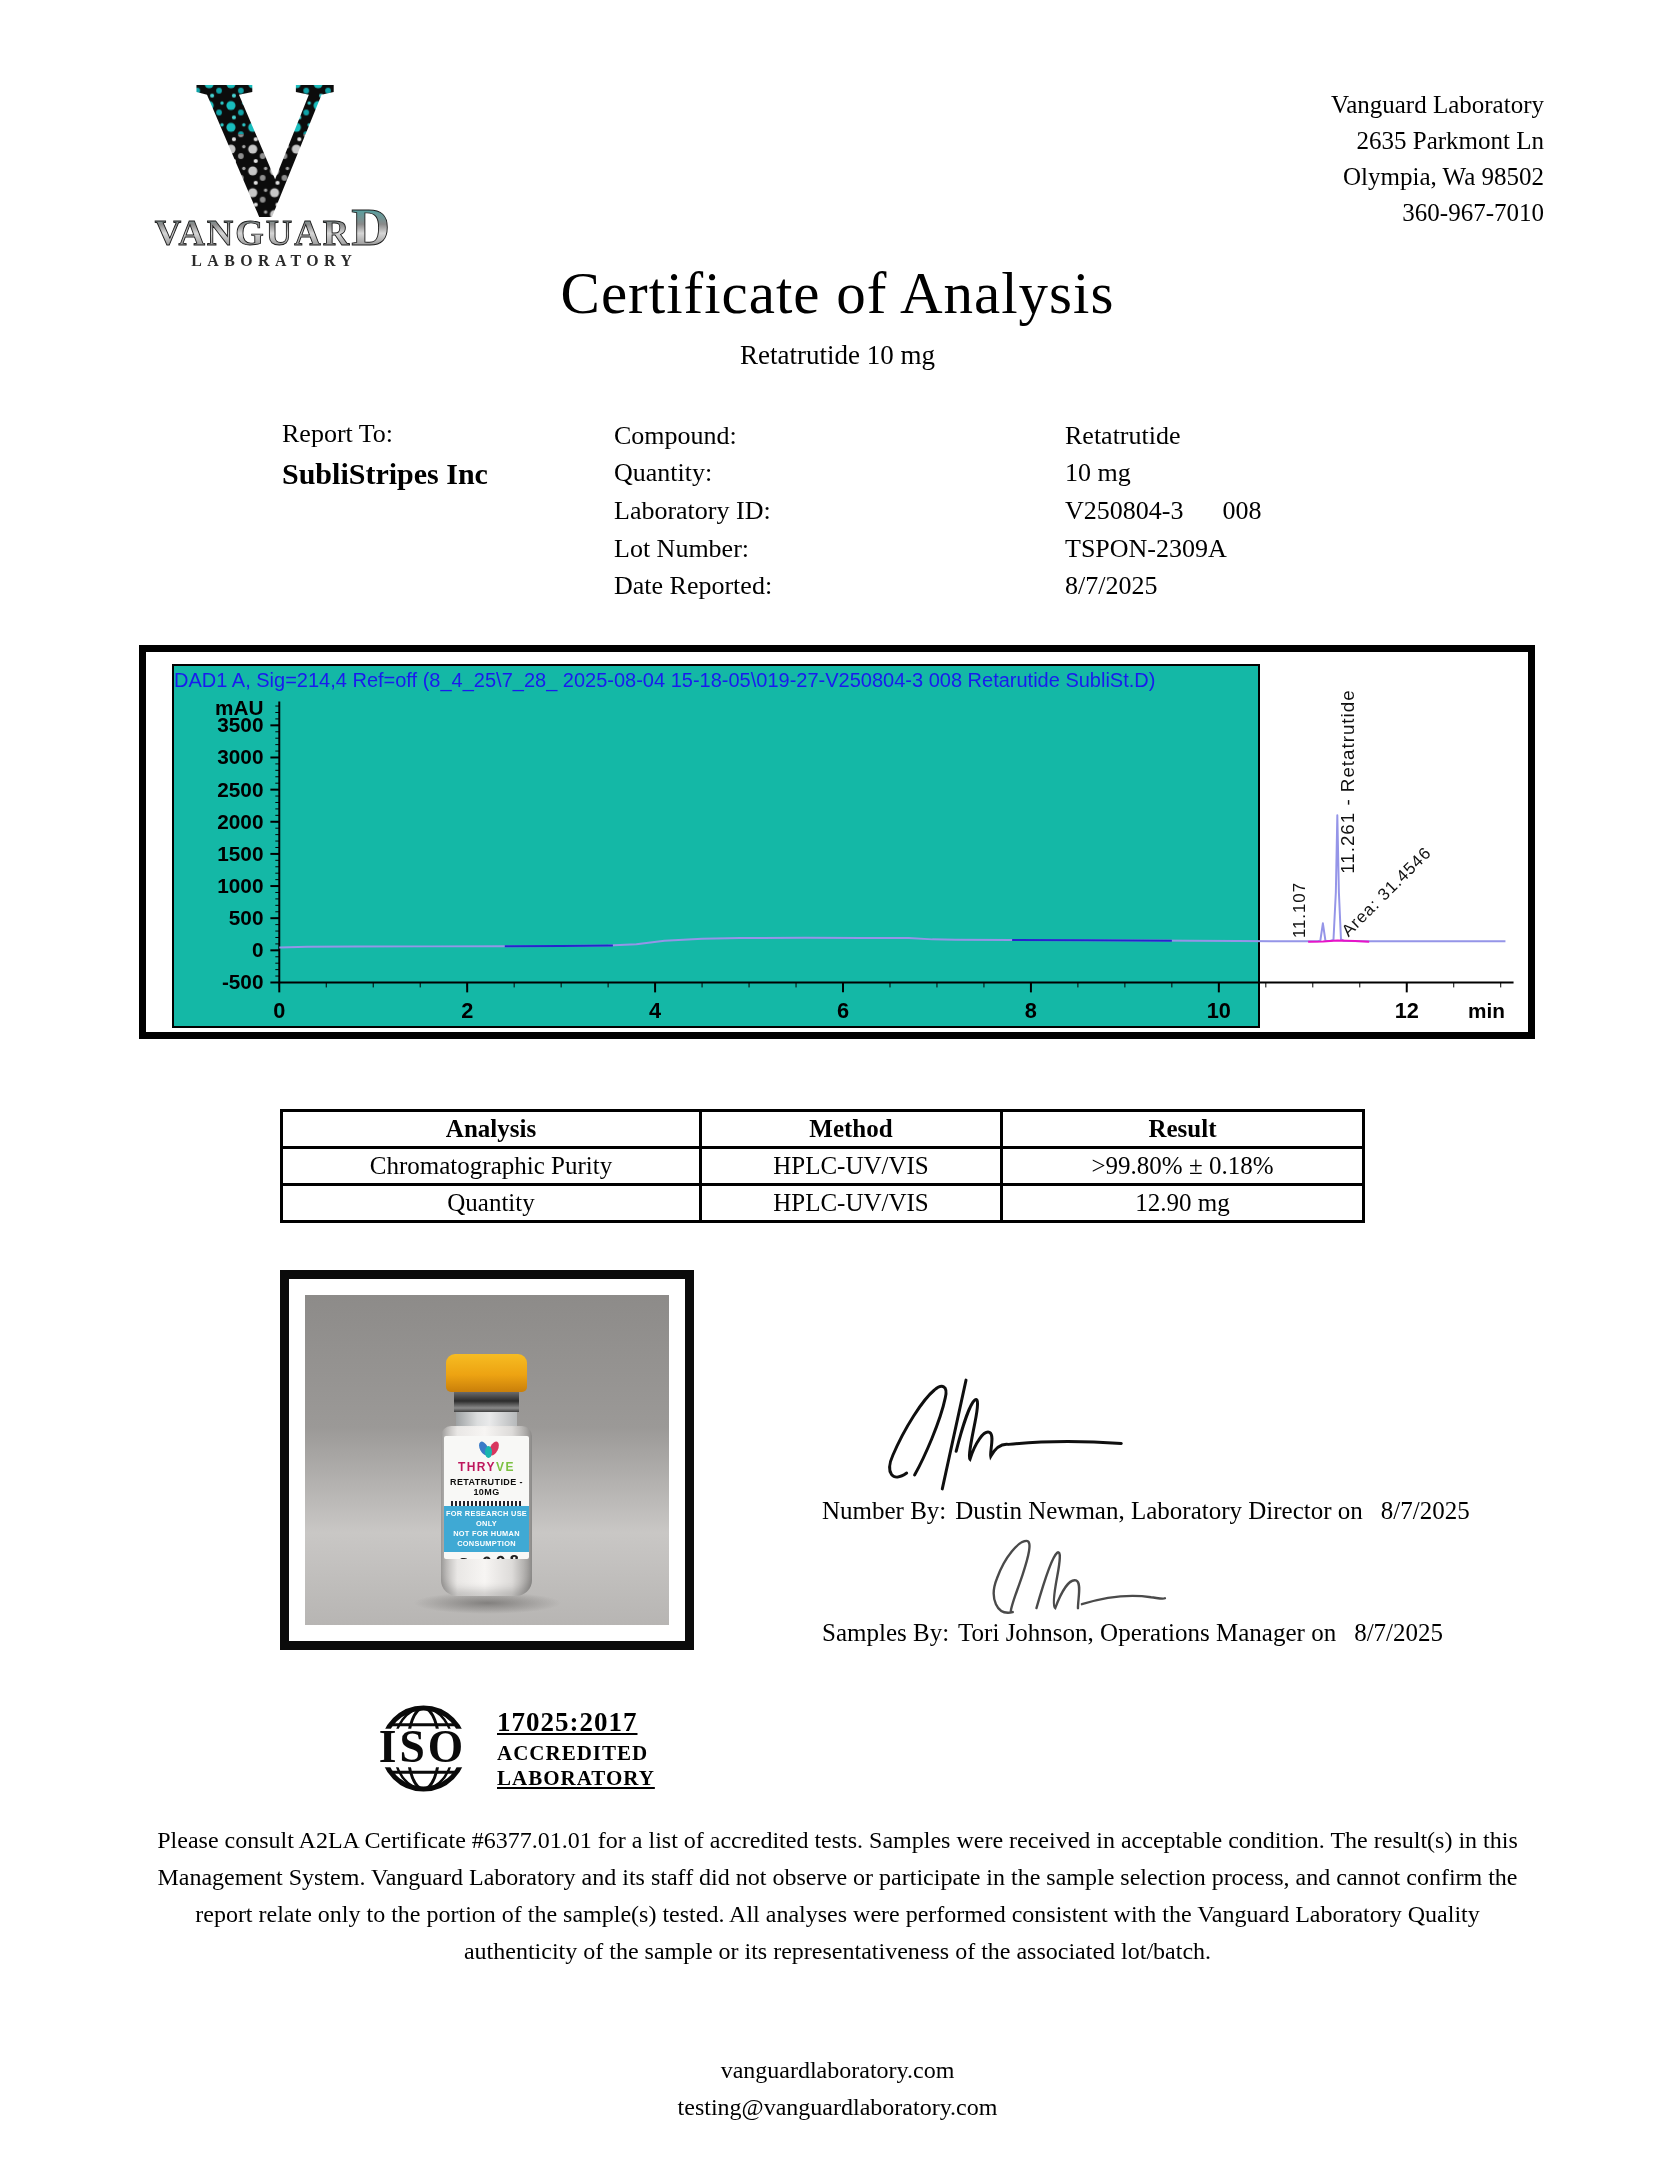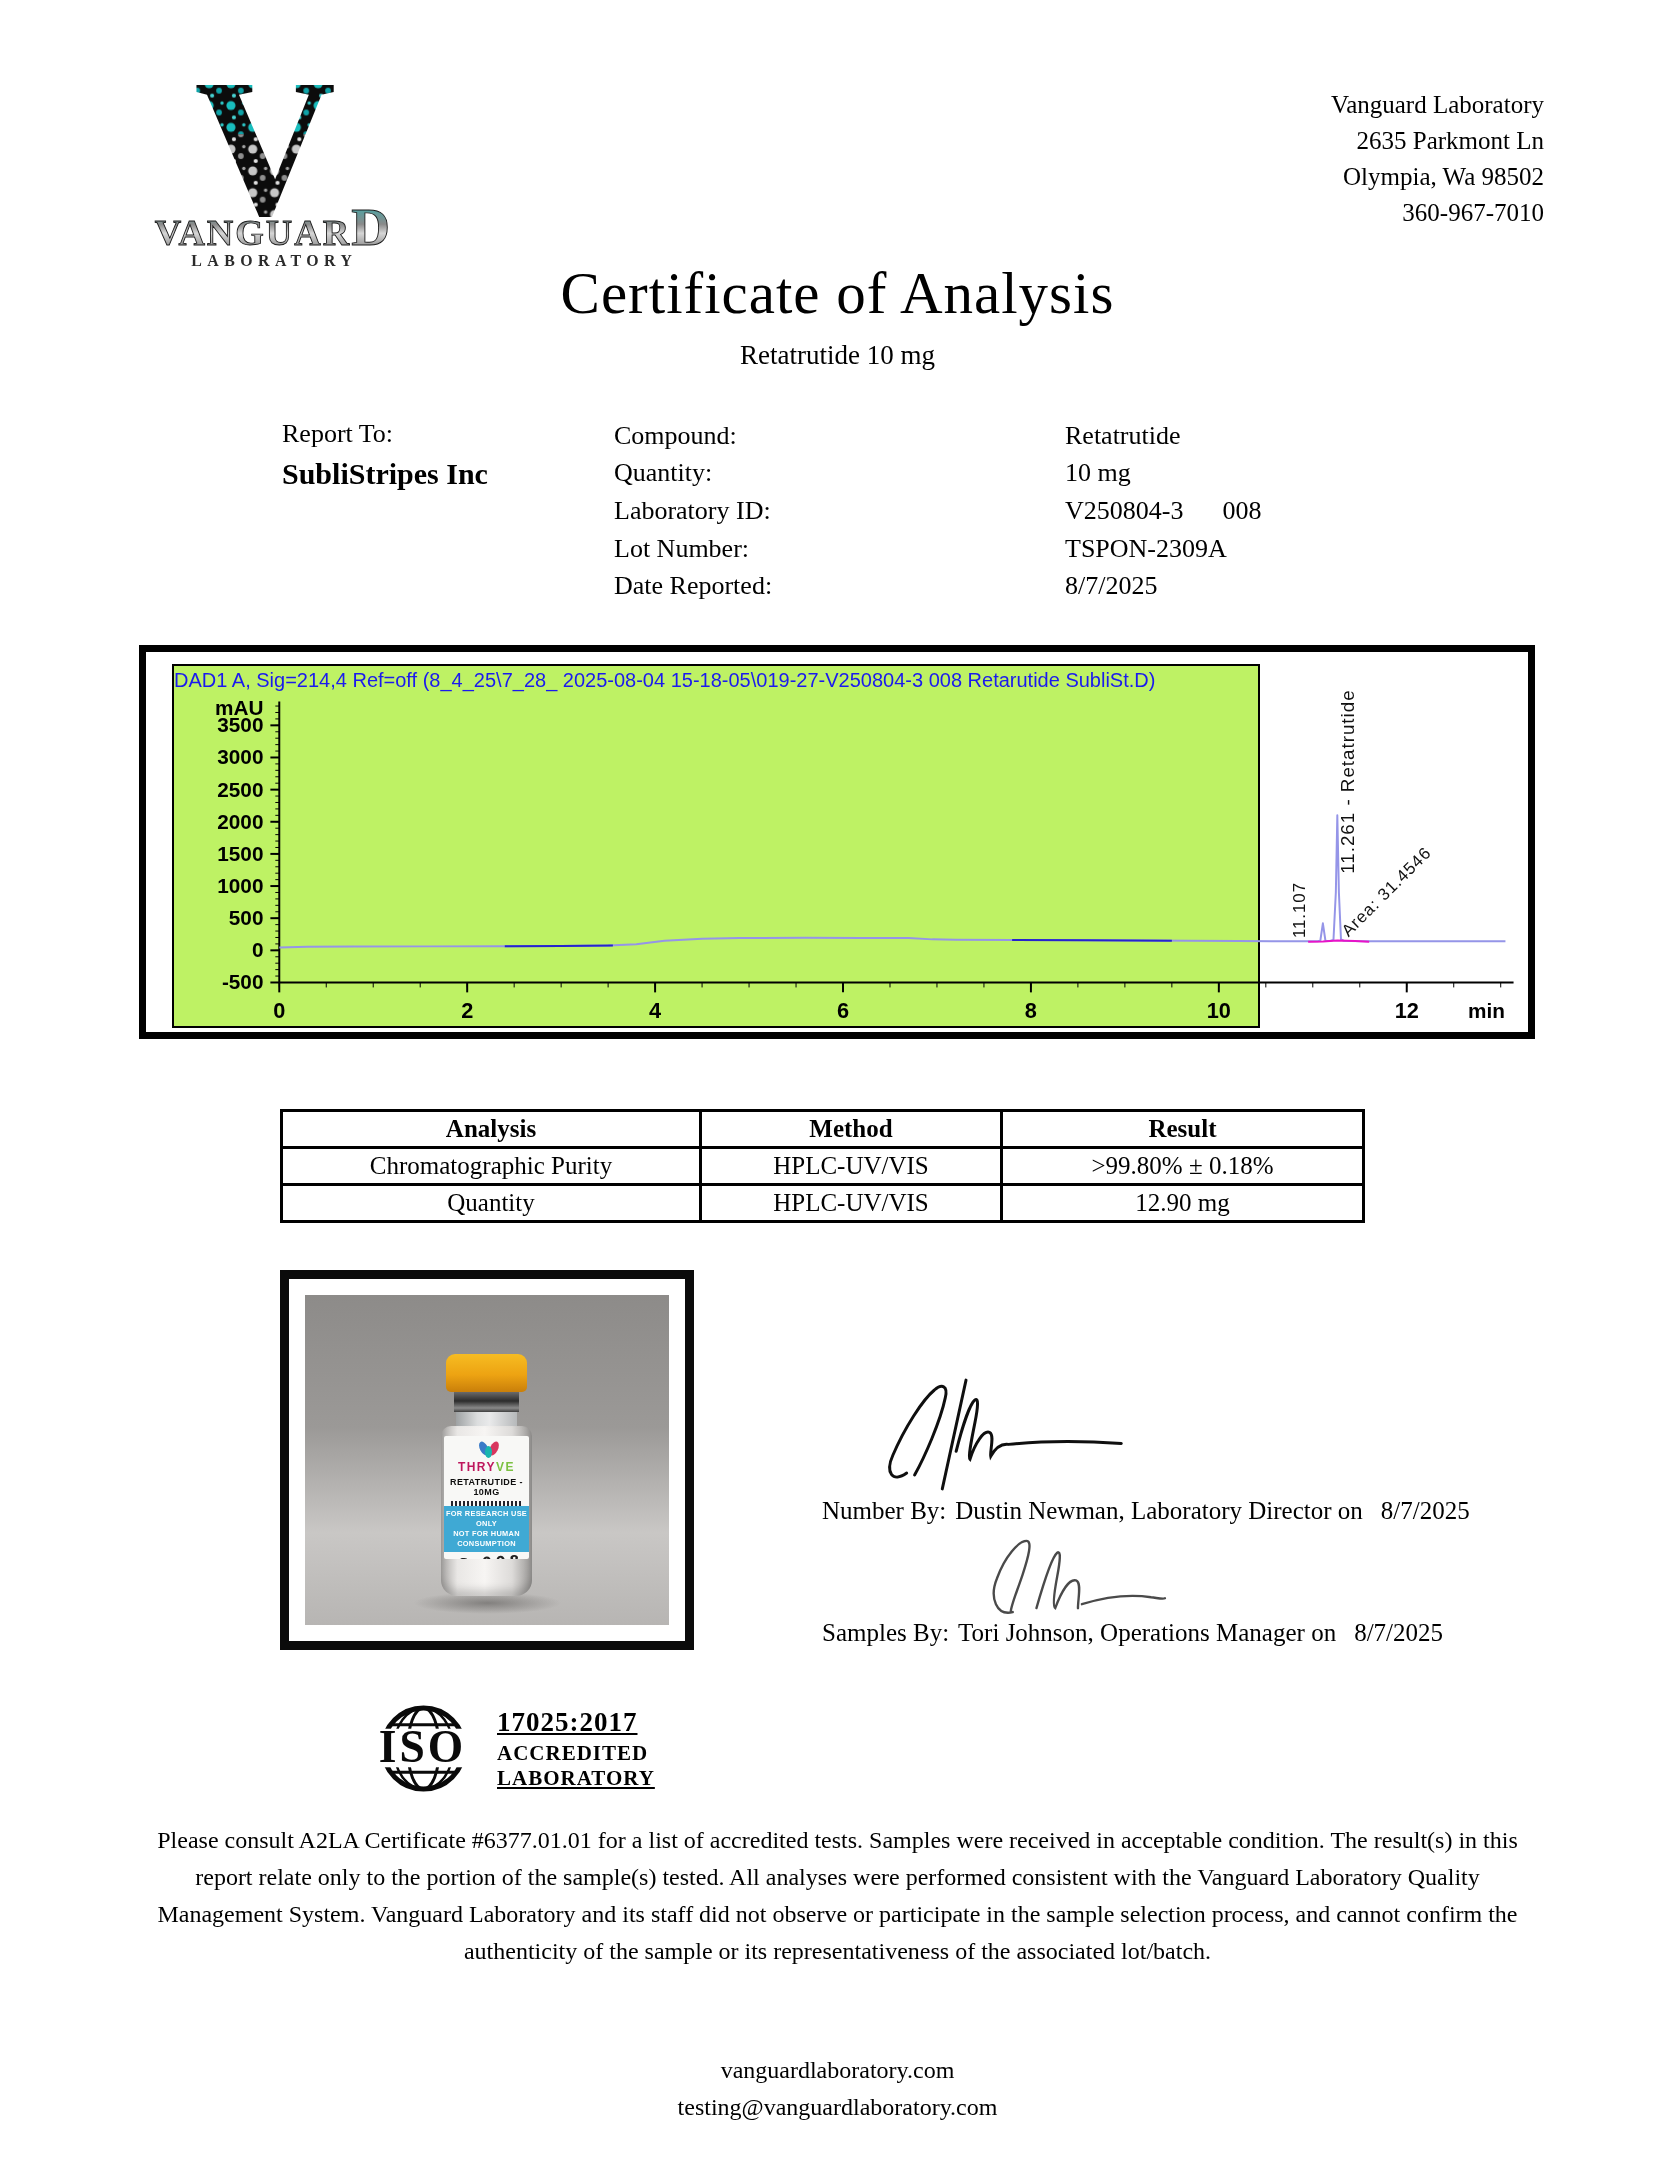--- a/index.html
+++ b/index.html
@@ -16,21 +16,21 @@
 
   
   .report-to-label { position:absolute; left:282px; top:419px; font-size:26px; }
   .report-to-client { position:absolute; left:282px; top:457px; font-size:30px; font-weight:bold; }
   .info-row { position:absolute; left:614px; width:851px; display:flex; font-size:26px; }
   .info-label { width:438px; text-align:left; }
   .info-value { margin-left:13px; white-space:pre; }
 
   
   .chart-frame { position:absolute; left:139px; top:645px; width:1396px; height:394px; border:7px solid #000; background:#fff; }
-  .chart-inner { position:absolute; left:26px; top:12px; width:1088px; height:364px; border:2px solid #000; background:#bef264; }
+  .chart-inner { position:absolute; left:26px; top:12px; width:1088px; height:364px; border:2px solid #000; background:#14b8a6; }
   .chart-title { position:absolute; top:3px; left:0; right:0; text-align:center; padding-right:178px; font-family:"Liberation Sans", sans-serif; font-size:20px; color:#1a1aee; white-space:nowrap; }
   .chart-inner svg { position:absolute; left:0; top:0; }
 
   
   table.results { position:absolute; left:280px; top:1109px; border-collapse:collapse; font-size:25px; }
   table.results th, table.results td { border:3px solid #000; text-align:center; height:37px; padding:0 8px; }
   table.results th { font-weight:bold; }
   .col-analysis { width:419px; } .col-method { width:301px; } .col-result { width:362px; }
 
   
@@ -354,22 +354,22 @@
     <text x="67" y="60" text-anchor="middle" font-family="'Liberation Serif', serif" font-weight="bold" font-size="46" letter-spacing="3" fill="#0a0a0a">ISO</text>
   </svg>
   <div class="iso-lines">
     <div class="iso-line1">17025:2017</div>
     <div class="iso-line2">ACCREDITED</div>
     <div class="iso-line3">LABORATORY</div>
   </div>
 
   <div class="disclaimer">
     <div>Please consult A2LA Certificate #6377.01.01 for a list of accredited tests. Samples were received in acceptable condition. The result(s) in this</div>
+    <div>Management System. Vanguard Laboratory and its staff did not observe or participate in the sample selection process, and cannot confirm the</div>
     <div>report relate only to the portion of the sample(s) tested. All analyses were performed consistent with the Vanguard Laboratory Quality</div>
-    <div>Management System. Vanguard Laboratory and its staff did not observe or participate in the sample selection process, and cannot confirm the</div>
     <div>authenticity of the sample or its representativeness of the associated lot/batch.</div>
   </div>
 
   <div class="footer">
     <div>vanguardlaboratory.com</div>
     <div>testing@vanguardlaboratory.com</div>
   </div>
 
 </div>
 

